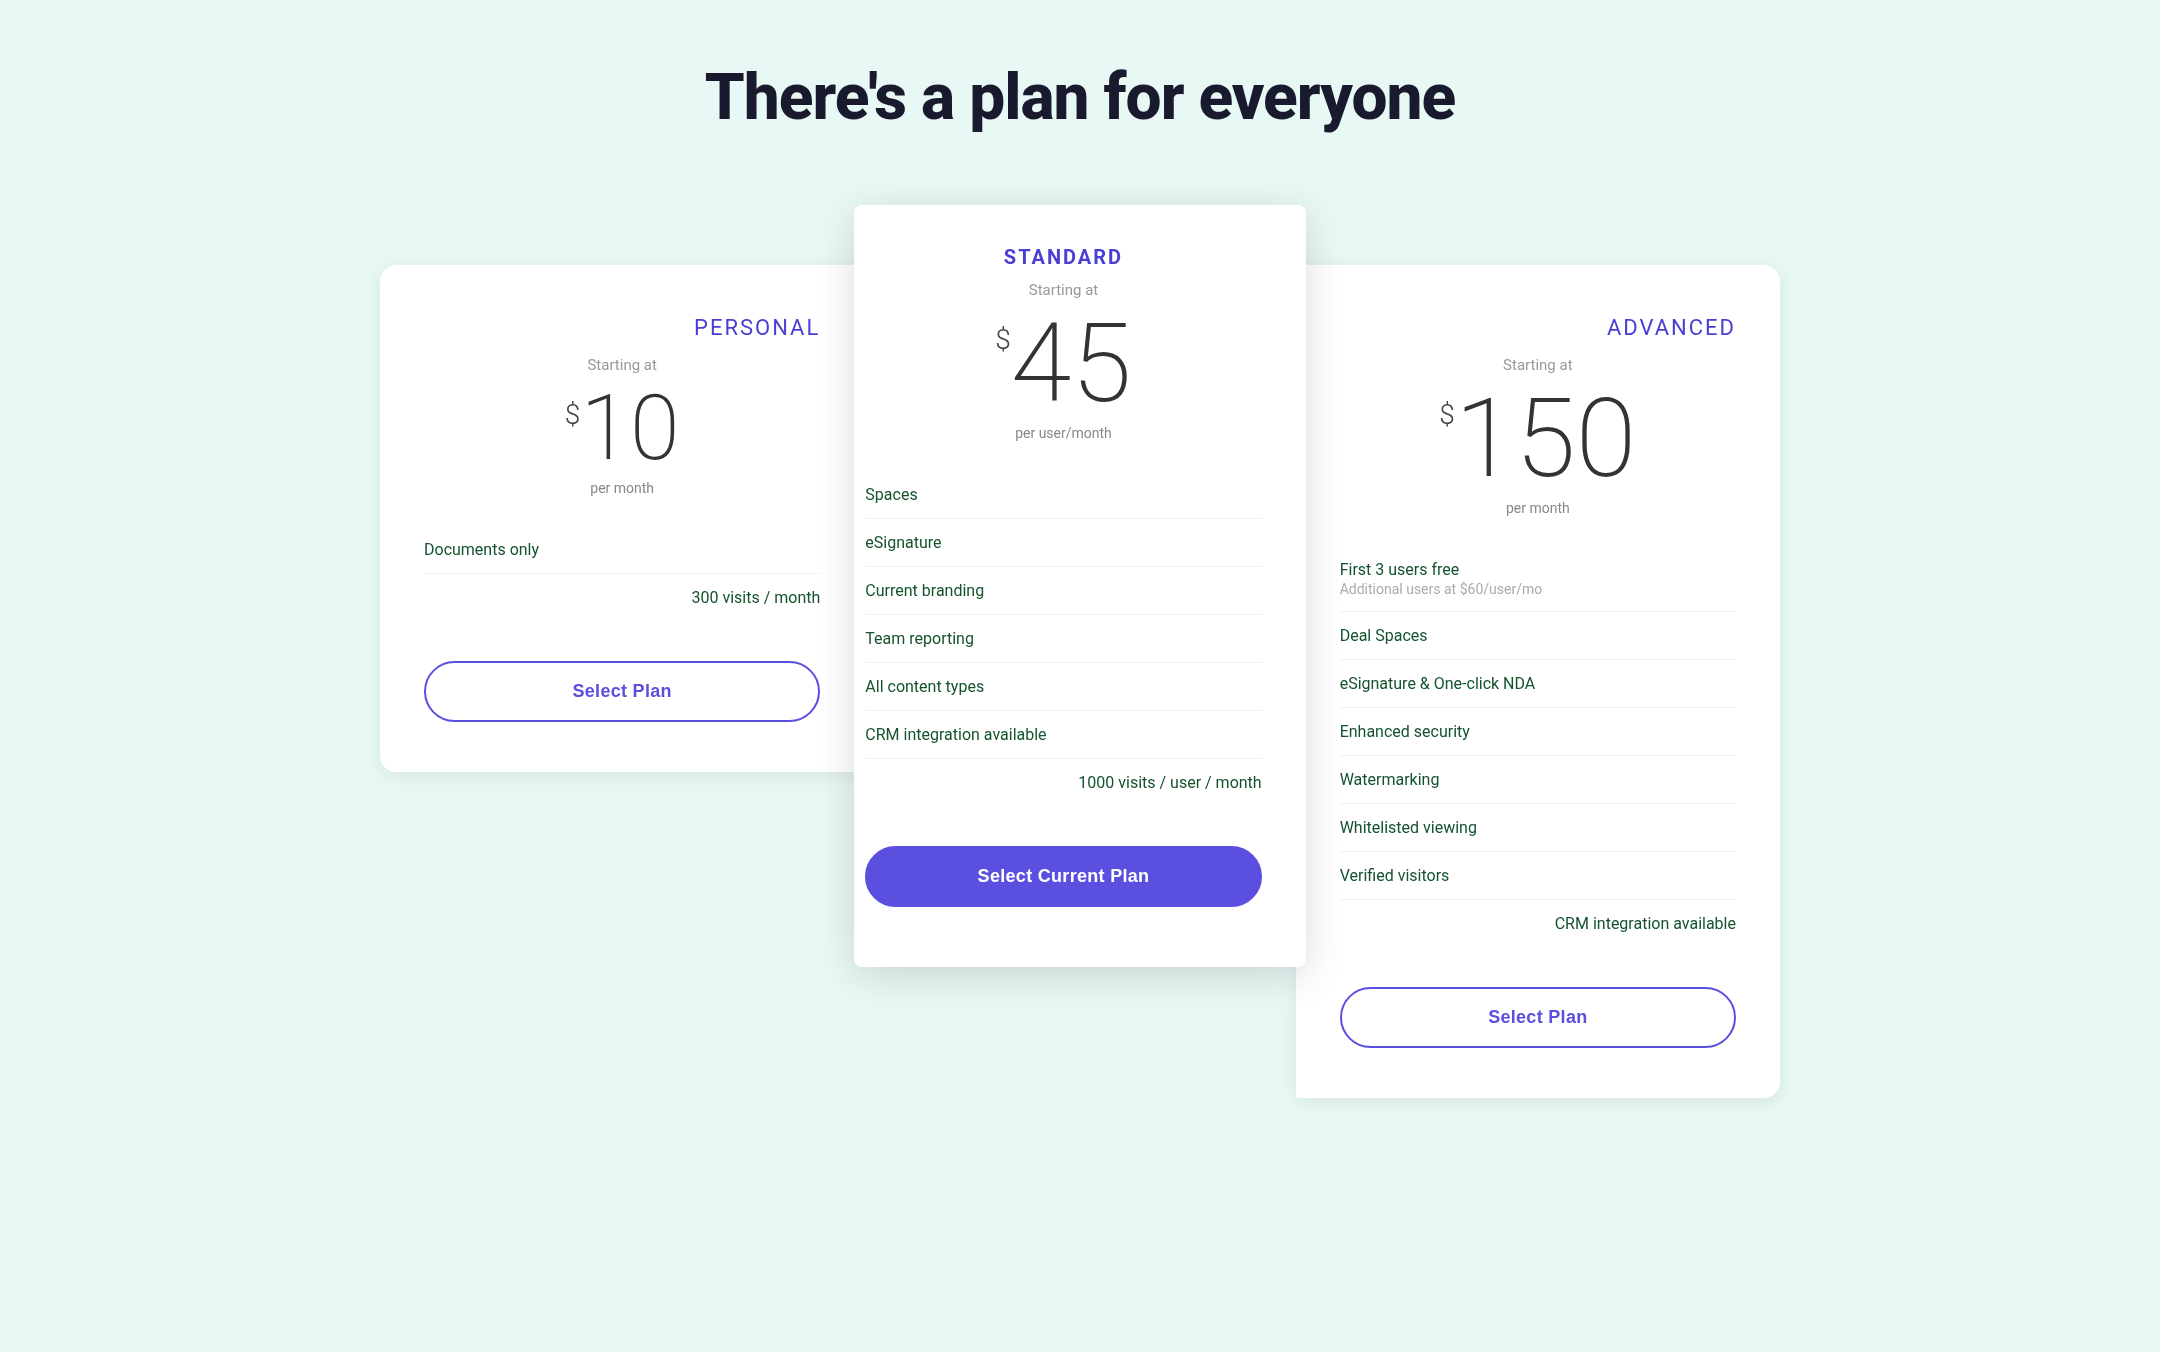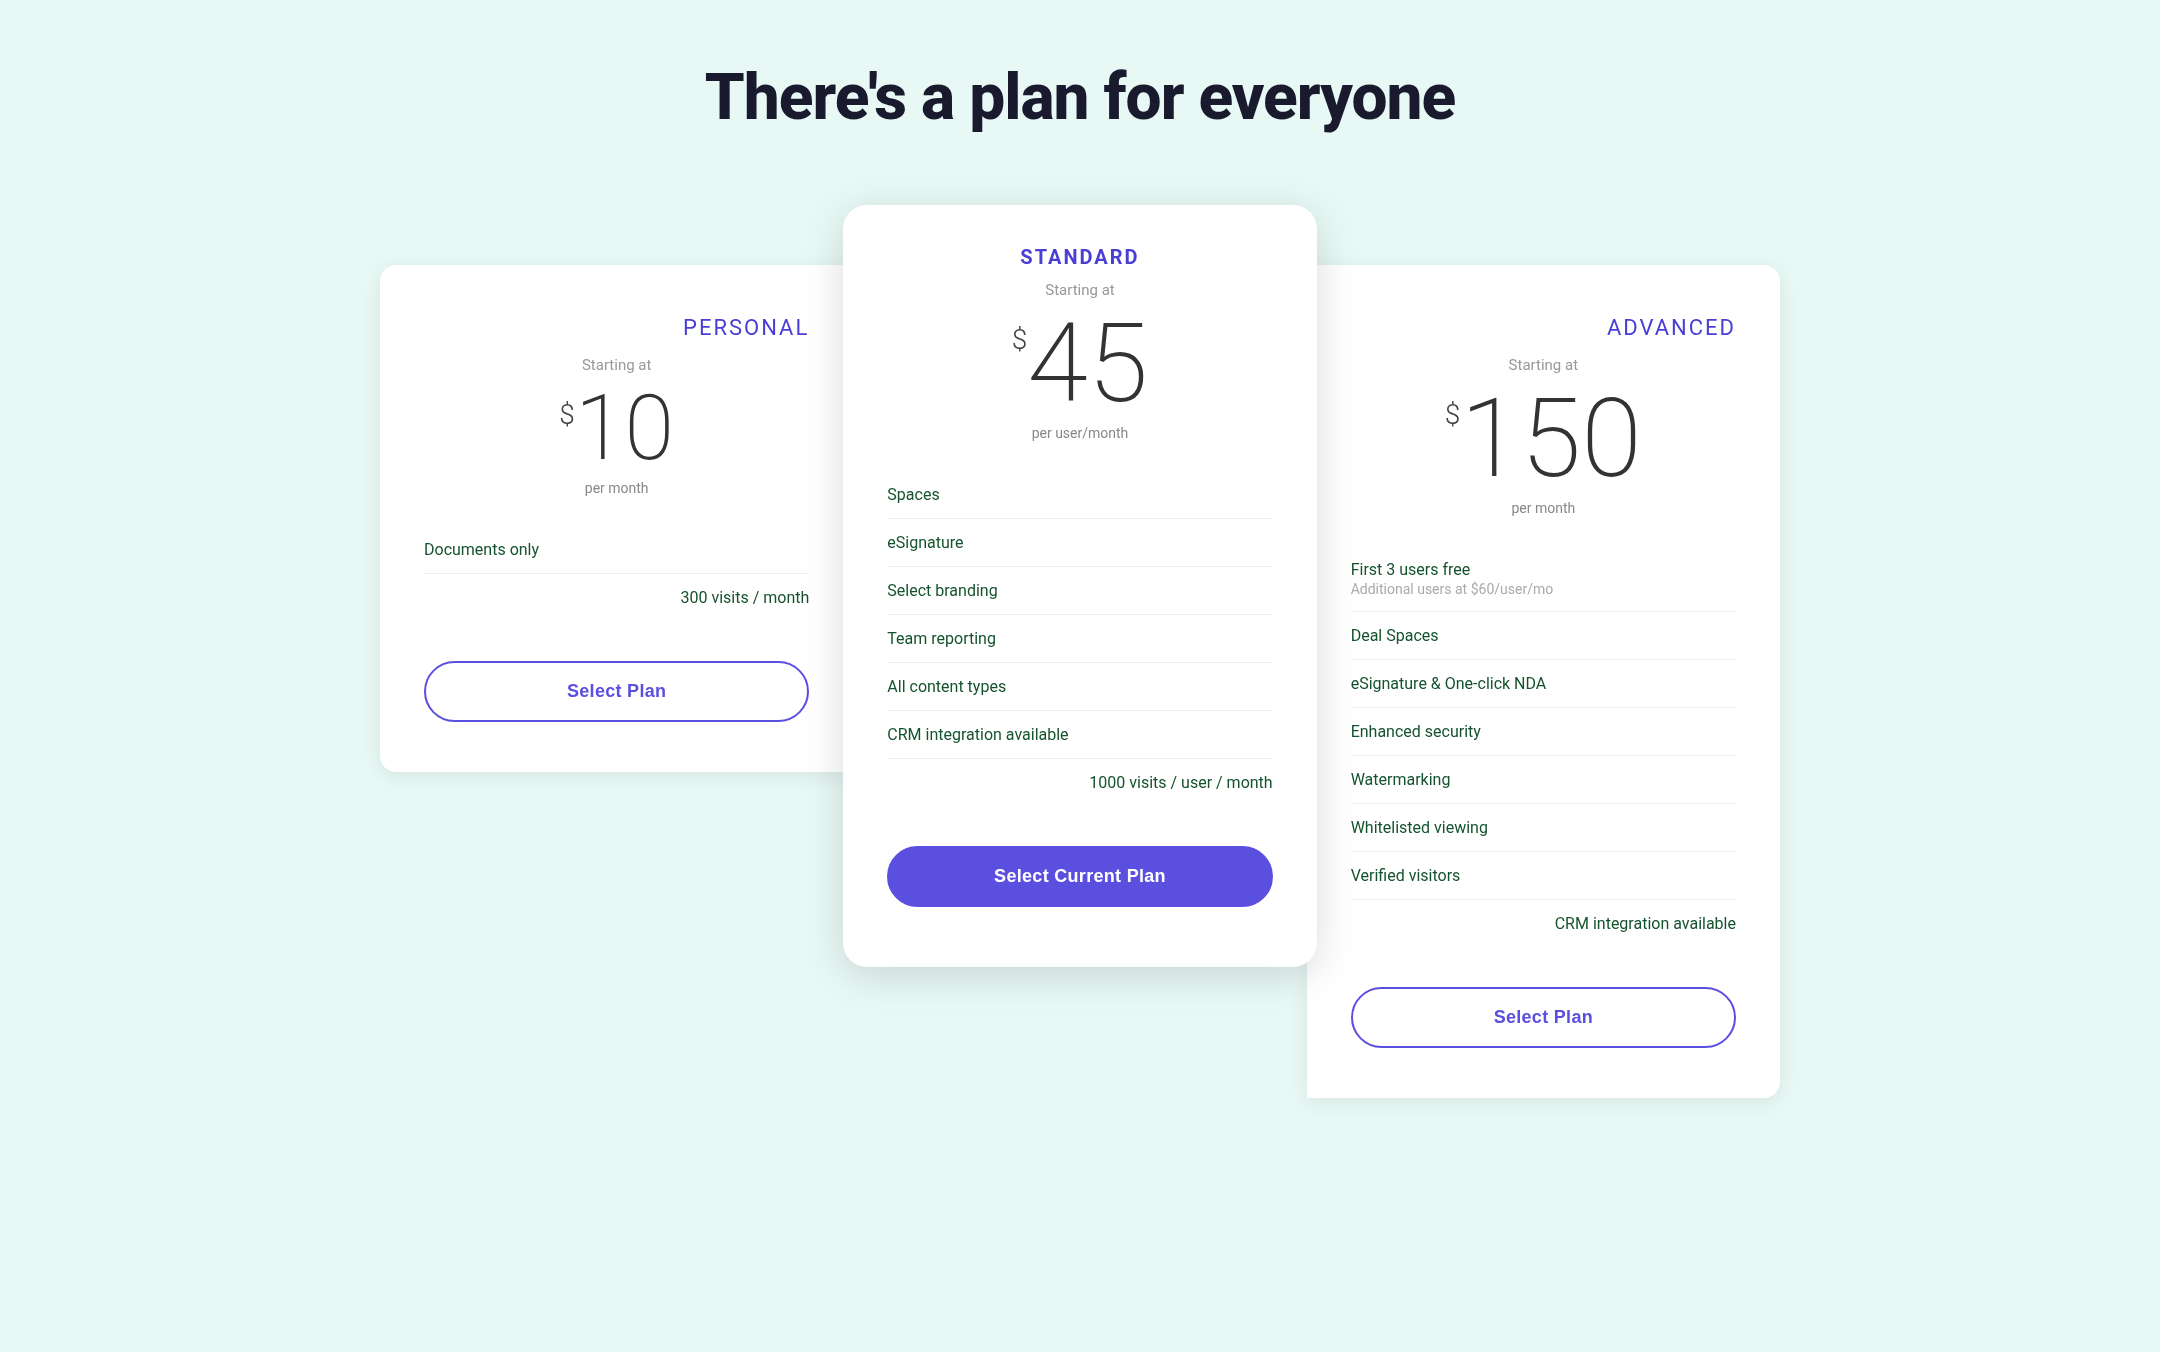--- a/index.html
+++ b/index.html
@@ -52,21 +52,22 @@
       z-index: 1;
       border-radius: 16px 0 0 16px;
       box-shadow: 0 4px 20px rgba(0,0,0,0.08);
     }
 
     .plan-card.standard {
       z-index: 2;
       padding-top: 40px;
       padding-bottom: 60px;
       box-shadow: 0 8px 40px rgba(0,0,0,0.14);
-      border-radius: 24px;
+      border-radius: 8px;
+      padding-left: 11px;
     }
 
     .plan-card.advanced {
       margin-left: -10px;
       margin-top: 60px;
       z-index: 1;
       border-radius: 0 16px 16px 0;
       box-shadow: 0 4px 20px rgba(0,0,0,0.08);
     }
 
@@ -215,21 +216,21 @@
     <div class="starting-at">Starting at</div>
     <div class="price-block">
       <span class="price-dollar">$</span>
       <span class="price-number">45</span>
     </div>
     <div class="price-period">per user/month</div>
 
     <div class="features-list">
       <div class="feature-item">Spaces</div>
       <div class="feature-item">eSignature</div>
-      <div class="feature-item">Select branding</div>
+      <div class="feature-item">Current branding</div>
       <div class="feature-item">Team reporting</div>
       <div class="feature-item">All content types</div>
       <div class="feature-item">CRM integration available</div>
       <div class="feature-item">1000 visits / user / month</div>
     </div>
 
     <button class="btn-select btn-filled">Select Current Plan</button>
   </div>
 
   <div class="plan-card advanced">

